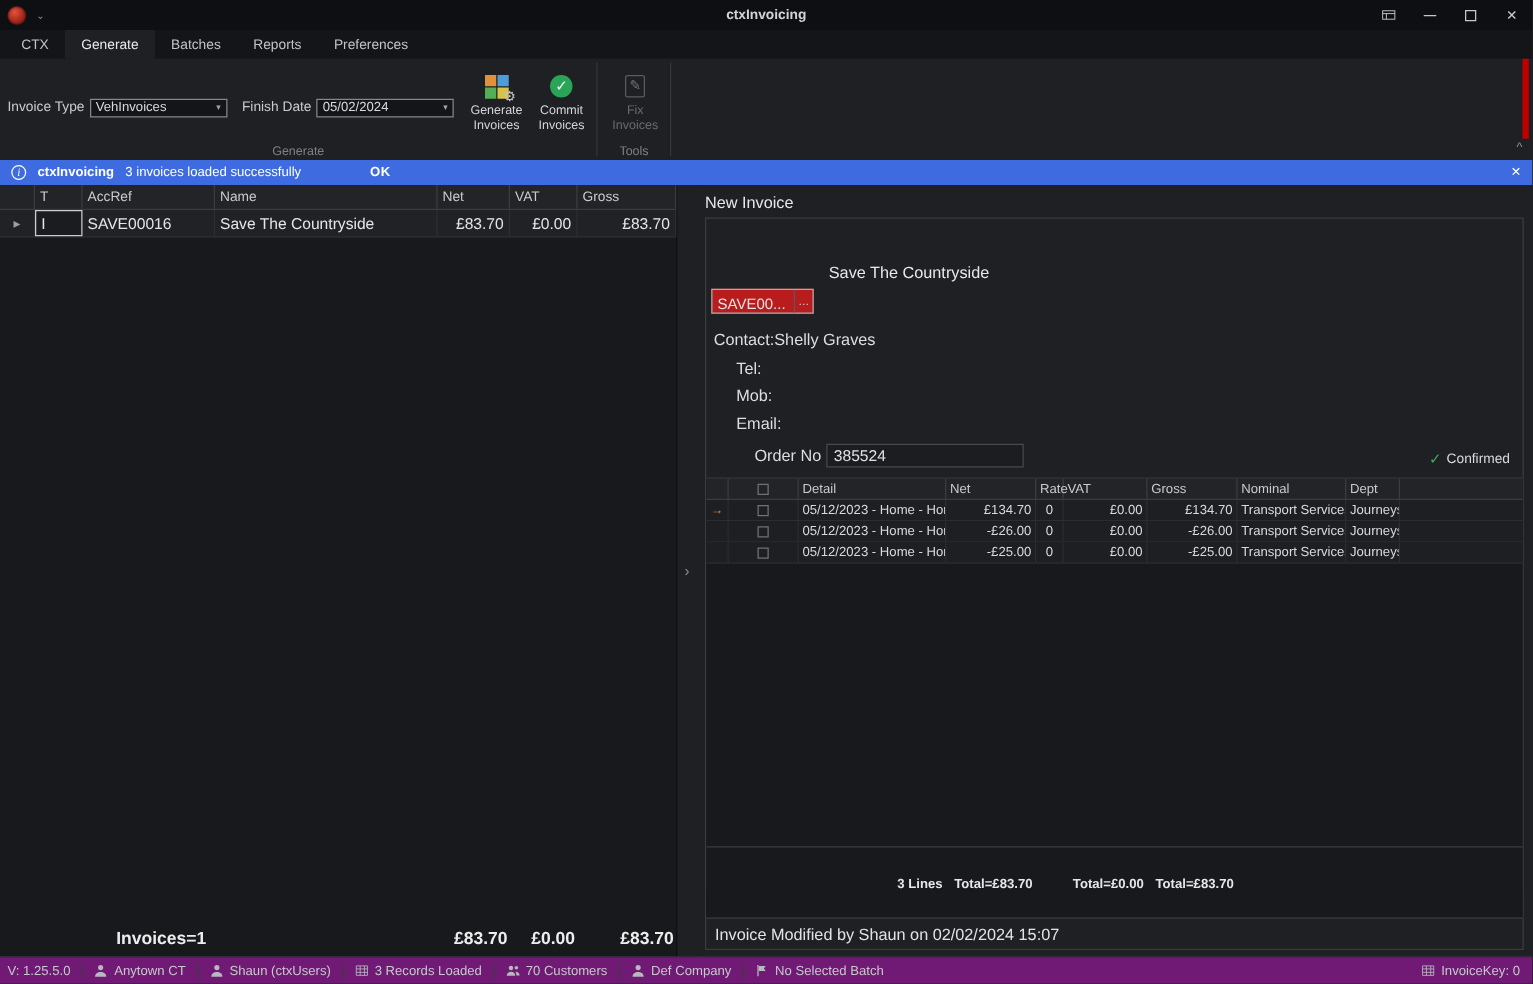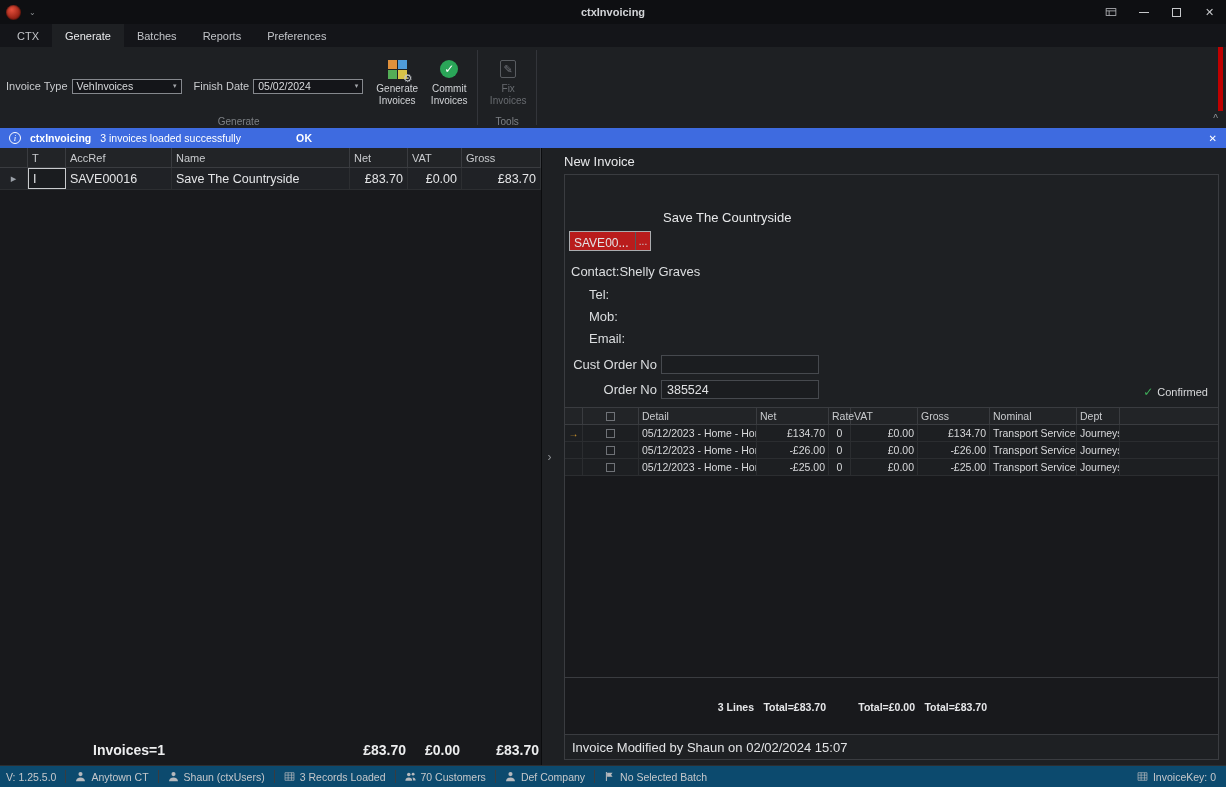--- a/index.html
+++ b/index.html
@@ -127,21 +127,21 @@
   .cb { width:9px; height:9px; border:1px solid #6f7277; margin:0 auto; }
   .rg-foot { flex:0 0 18px; margin-top:auto; border-top:1px solid #3a3c40; font-size:10.5px; font-weight:bold;
              color:#e6e7e9; }
   .rg-foot > div { display:flex; align-items:center; padding:0 3px; }
   .rg-foot .num { justify-content:flex-end;margin-top:23px; }
   .rg-spacer { flex:0 0 21px; background:#18191c; }
   .modified-bar { flex:0 0 25px; border-top:1px solid #3a3c40; display:flex; align-items:center;
                   padding-left:7px; font-size:13px; color:#e2e3e5; }
 
   
-  .statusbar { flex:0 0 22px; background:#0c4a6e; border-top:1px solid #2c2e31; display:flex; align-items:center;
+  .statusbar { flex:0 0 22px; background:#701a75; border-top:1px solid #2c2e31; display:flex; align-items:center;
                font-size:10.5px; color:#c6c8cb; padding:0 6px; }
   .sb-item { display:flex; align-items:center; gap:5px; padding:0 9px; }
   .sb-item:first-child { padding-left:0; }
   .sb-sep { width:1px; height:13px; background:#3a3c40; }
   .sb-right { margin-left:auto; display:flex; align-items:center; gap:5px; padding-right:4px; }
   .sb-ico { width:11px; height:11px; flex:0 0 11px; }
 </style>
 </head>
 <body>
 
@@ -284,24 +284,20 @@
         </div>
         <div class="contact-line">Contact:Shelly Graves</div>
         <div class="fa-row3">
           <div class="comm-labels">
             <span>Tel:</span>
             <span>Mob:</span>
             <span>Email:</span>
           </div>
         </div>
         <div class="order-row">
-          <span class="olbl">Cust Order No</span>
-          <input type="text" value="" style="">
-        </div>
-        <div class="order-row">
           <span class="olbl">Order No</span>
           <input type="text" value="385524" style="">
           <span class="confirmed">
             <span class="chk">✓</span>
             <span>Confirmed</span>
           </span>
         </div>
       </div>
 
       <div class="lines-grid">

